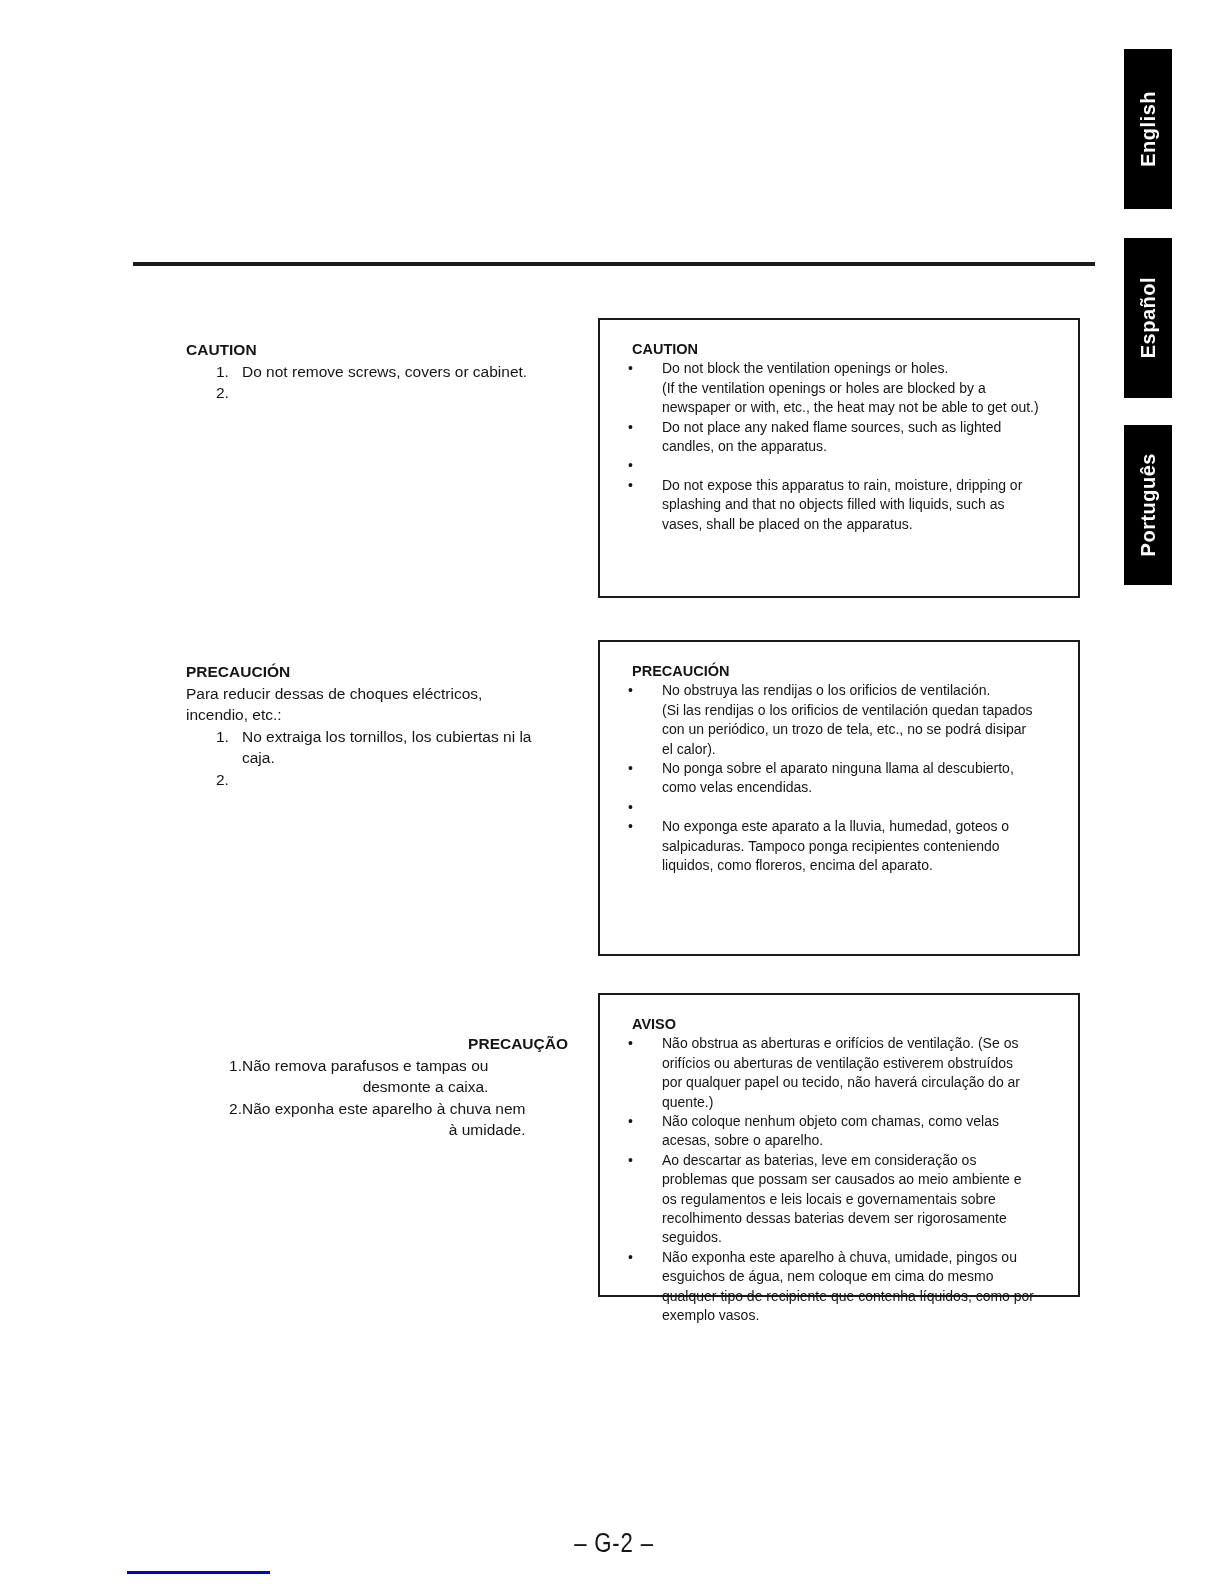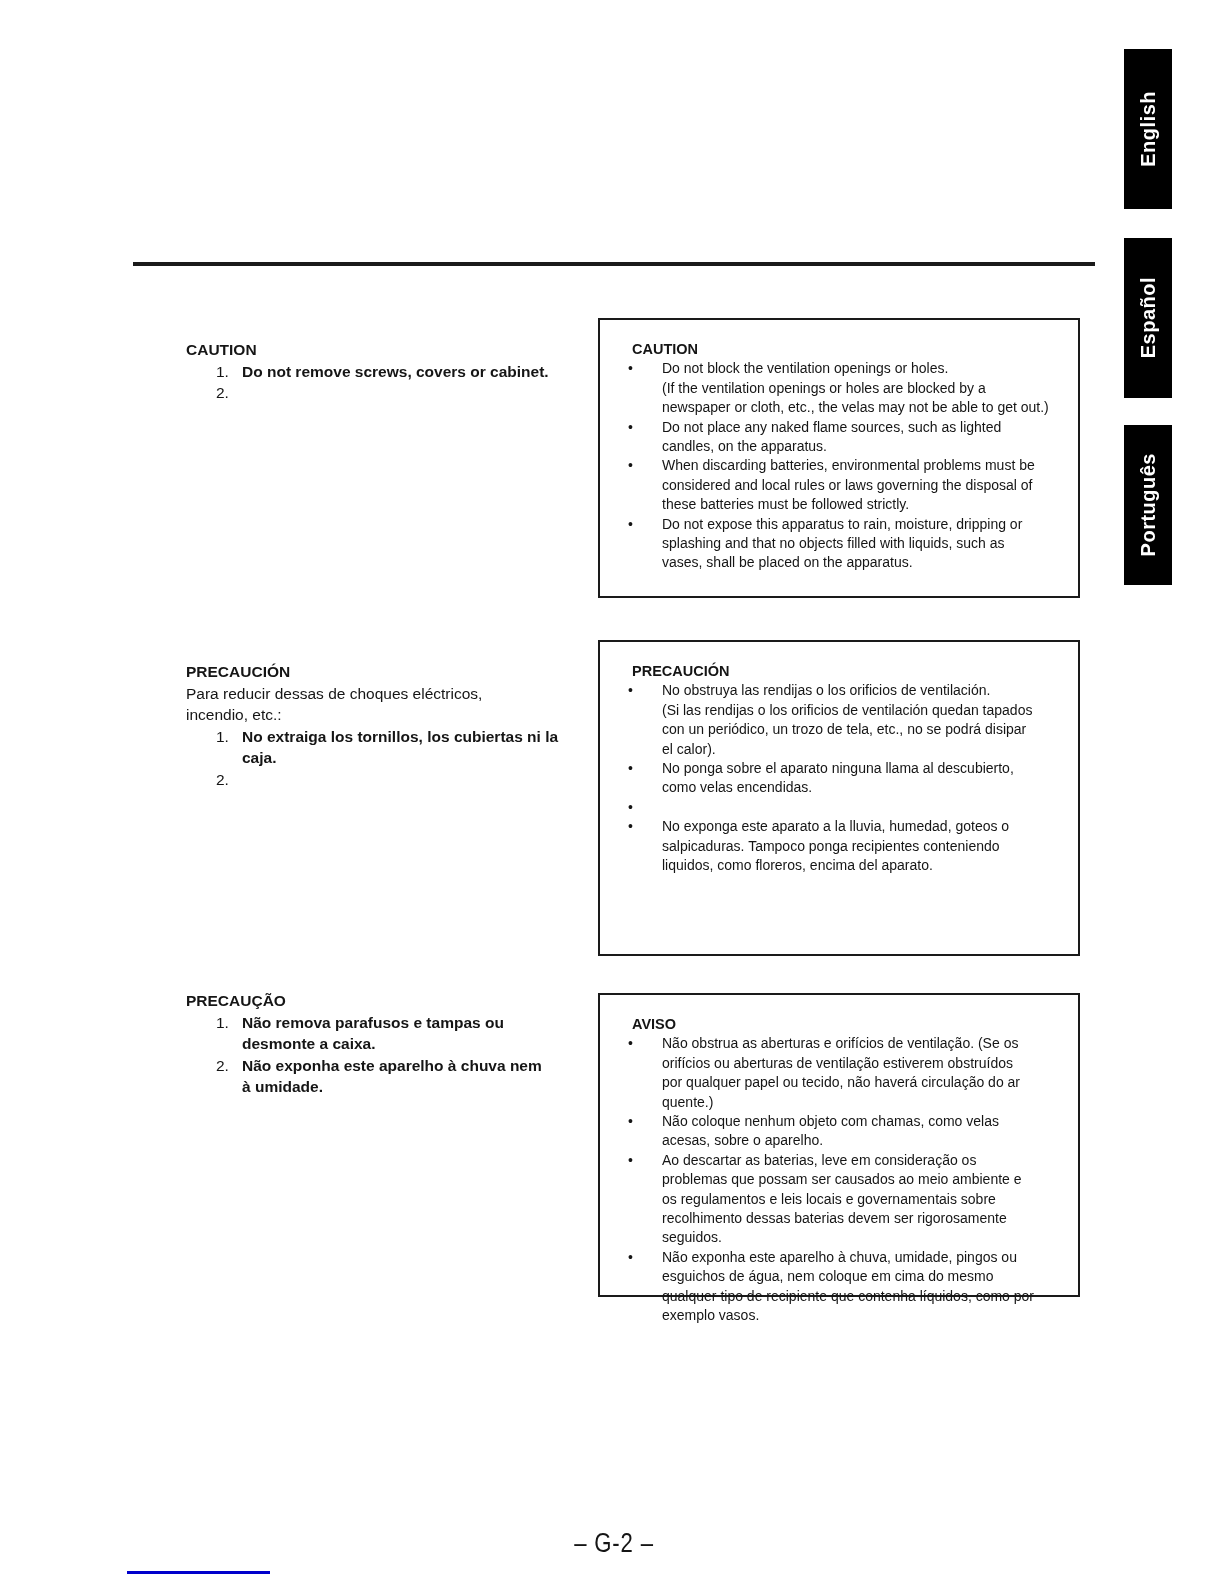--- a/index.html
+++ b/index.html
@@ -31,25 +31,25 @@
   .tab-3 { top:425px; }
 
   
   .left-block {
     position:absolute; left:186px; width:382px;
     font-size:15.5px; line-height:21.5px;
   }
   .left-block h3 { margin:0; font-size:15.5px; font-weight:bold; line-height:21.5px; }
   .block-1 { top:339px; }
   .block-2 { top:661px; }
-  .block-3 { top:990px; }
+  .block-3 { top:1033px;text-align:right; }
   .intro { white-space:pre-line; }
   .num-item { display:flex; margin-left:30px; }
   .num { width:26px; flex:none; }
-  .item-lines { white-space:pre-line;font-weight:bold; }
+  .item-lines { white-space:pre-line; }
 
   
   .notice-box {
     position:absolute; left:598px; width:482px;
     border:2px solid #1a1a1a; box-sizing:border-box;
     padding:20px 2px 0 32px;
     font-size:14px; line-height:19.4px;
   }
   .notice-box h3 { margin:0; font-size:14.5px; font-weight:bold; line-height:19.4px; }
   .box-1 { top:318px; height:280px; }
@@ -123,32 +123,29 @@
 à umidade.</div>
     </div>
   </section>
 
   <section class="notice-box box-1">
     <h3>CAUTION</h3>
     <div class="bullet-row">
       <span class="bullet-marker">•</span>
       <div class="bullet-text">Do not block the ventilation openings or holes.
 (If the ventilation openings or holes are blocked by a
-newspaper or cloth, etc., the velas may not be able to get out.)</div>
+newspaper or with, etc., the heat may not be able to get out.)</div>
     </div>
     <div class="bullet-row">
       <span class="bullet-marker">•</span>
       <div class="bullet-text">Do not place any naked flame sources, such as lighted
 candles, on the apparatus.</div>
     </div>
     <div class="bullet-row">
       <span class="bullet-marker">•</span>
-      <div class="bullet-text">When discarding batteries, environmental problems must be
-considered and local rules or laws governing the disposal of
-these batteries must be followed strictly.</div>
     </div>
     <div class="bullet-row">
       <span class="bullet-marker">•</span>
       <div class="bullet-text">Do not expose this apparatus to rain, moisture, dripping or
 splashing and that no objects filled with liquids, such as
 vases, shall be placed on the apparatus.</div>
     </div>
   </section>
 
   <section class="notice-box box-2">

